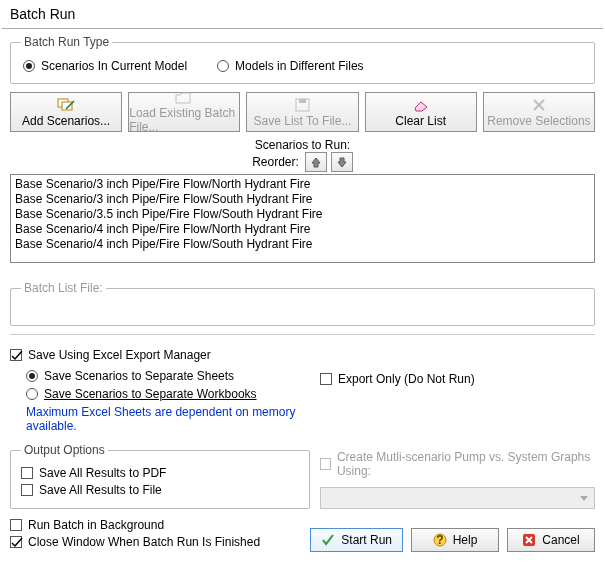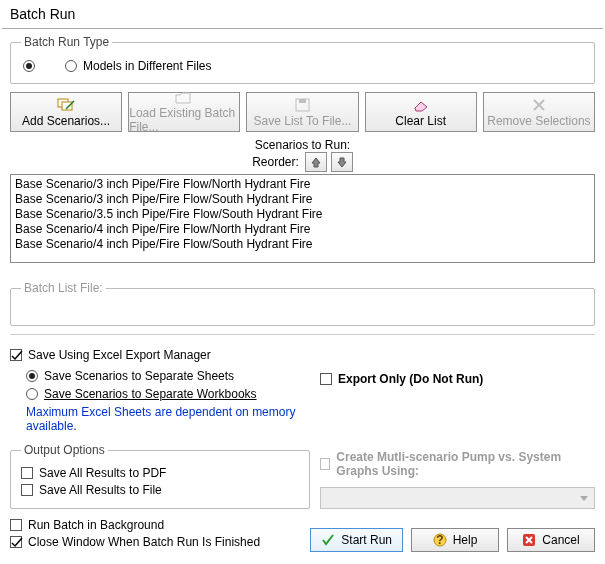--- a/index.html
+++ b/index.html
@@ -39,21 +39,21 @@
   .check-item { display: inline-flex; align-items: center; gap: 6px; cursor: pointer; margin: 3px 0; }
   .check-box { width: 12px; height: 12px; border: 1px solid #555; background: #fff; position: relative; }
   .check-box.checked::after { content: ""; position: absolute; left: 1px; top: -1px; font-size: 12px; line-height: 12px; color: #111; }
   .check-box.checked svg { position: absolute; top: -1px; left: -1px; }
 
   .indent { margin-left: 16px; }
   .hint { color: #0033cc; margin: 4px 0 0 16px; }
 
   .two-col { display: flex; gap: 10px; }
   .two-col .left { flex: 0 0 300px; }
-  .two-col .right { flex: 1; font-weight: bold; }
+  .two-col .right { flex: 1; }
 
   .disabled-label { color: #9c9c9c; }
   .faux-select { margin-top: 6px; height: 22px; border: 1px solid #c4c4c4; background: #eee; position: relative; }
   .faux-select::after { content: ""; position: absolute; right: 6px; top: 8px; border-left: 4px solid transparent; border-right: 4px solid transparent; border-top: 5px solid #aaa; }
 
   .bottom-row { display: flex; justify-content: space-between; align-items: flex-end; margin-top: 6px; }
   .action-buttons { display: flex; gap: 8px; }
   .action-btn { min-width: 88px; height: 24px; border: 1px solid #4a90d9; background: linear-gradient(#f7fbff,#e4f0fb); display:flex; align-items:center; justify-content:center; gap:6px; padding: 0 10px; cursor:pointer; }
   .action-btn.plain { border-color:#888; background: linear-gradient(#fbfbfb,#e7e7e7); }
 
@@ -65,20 +65,21 @@
 
 <div class="title">Batch Run</div>
 <div class="divider-h"></div>
 
 <div class="panel-body">
   <fieldset>
     <legend>Batch Run Type</legend>
     <div class="radio-row">
       <label class="radio-item">
         <span class="radio-circle checked"></span>
+        <span>Scenarios In Current Model</span>
       </label>
       <label class="radio-item">
         <span class="radio-circle"></span>
         <span>Models in Different Files</span>
       </label>
     </div>
   </fieldset>
 
   <div class="toolbar-row">
     <div class="tool-btn active-btn">

